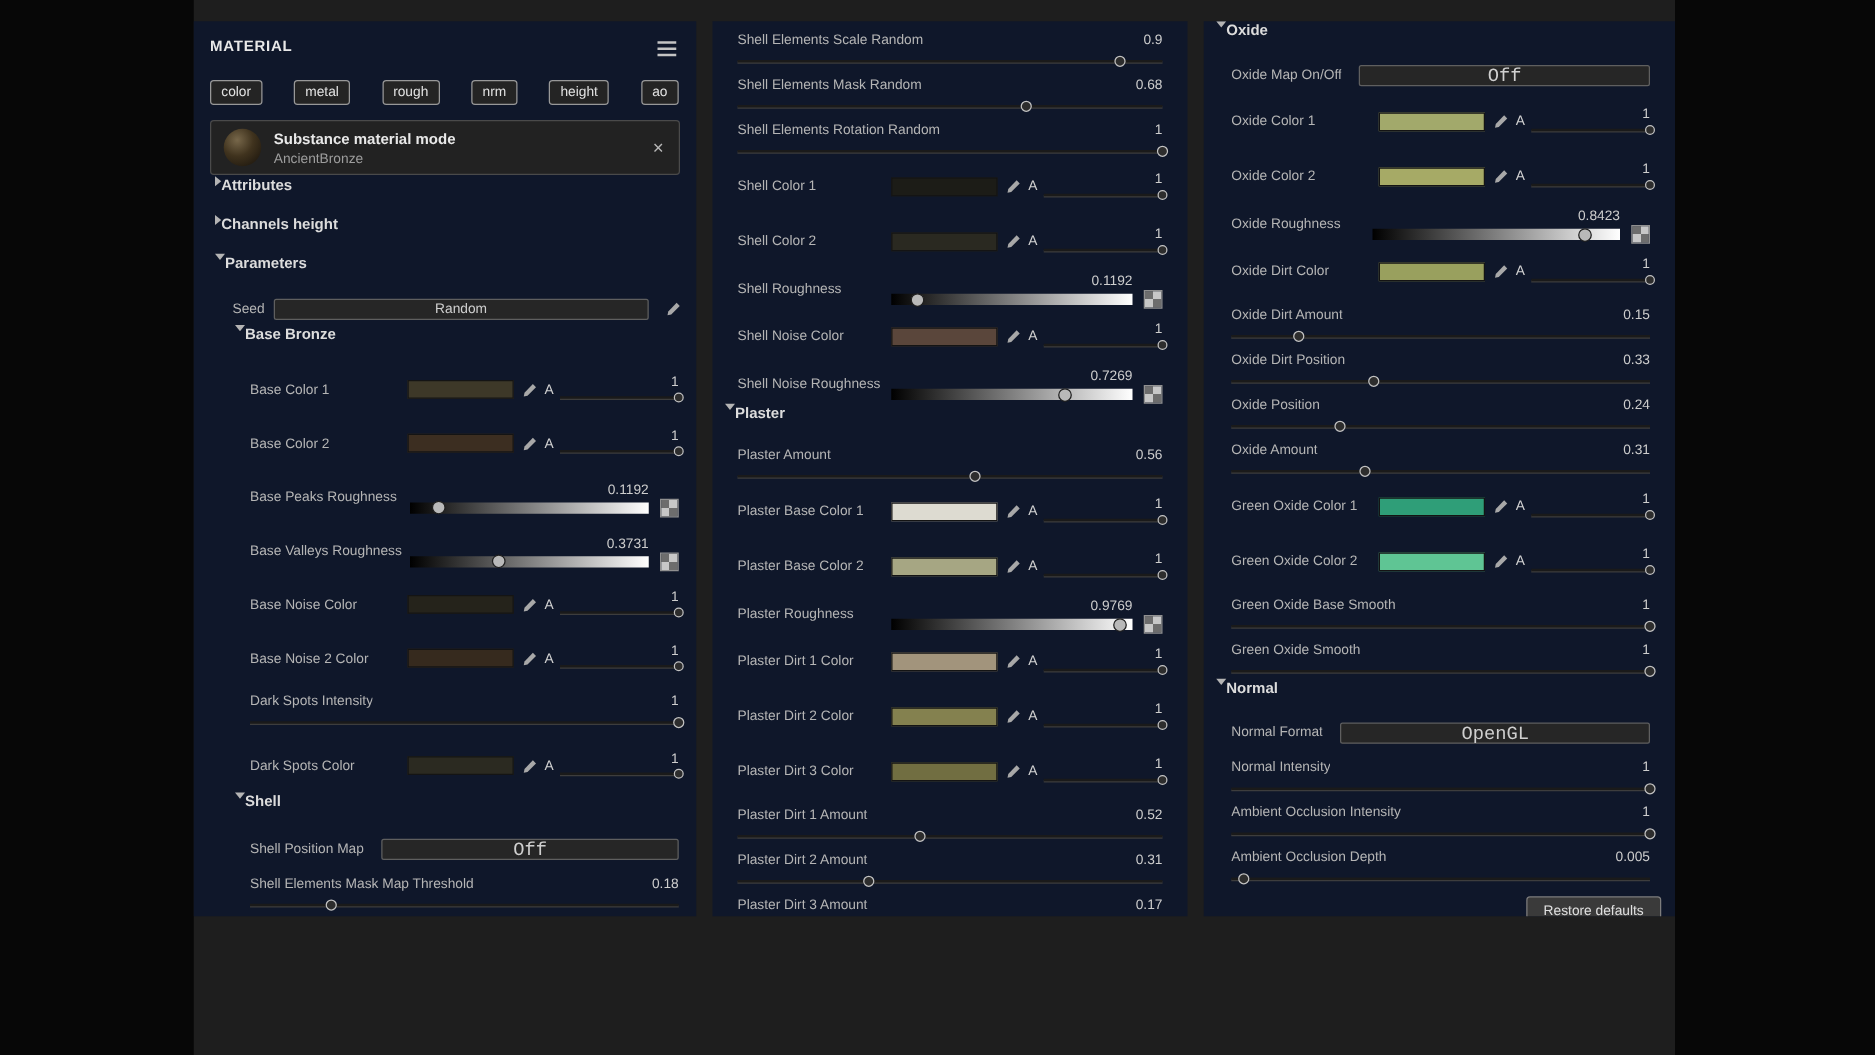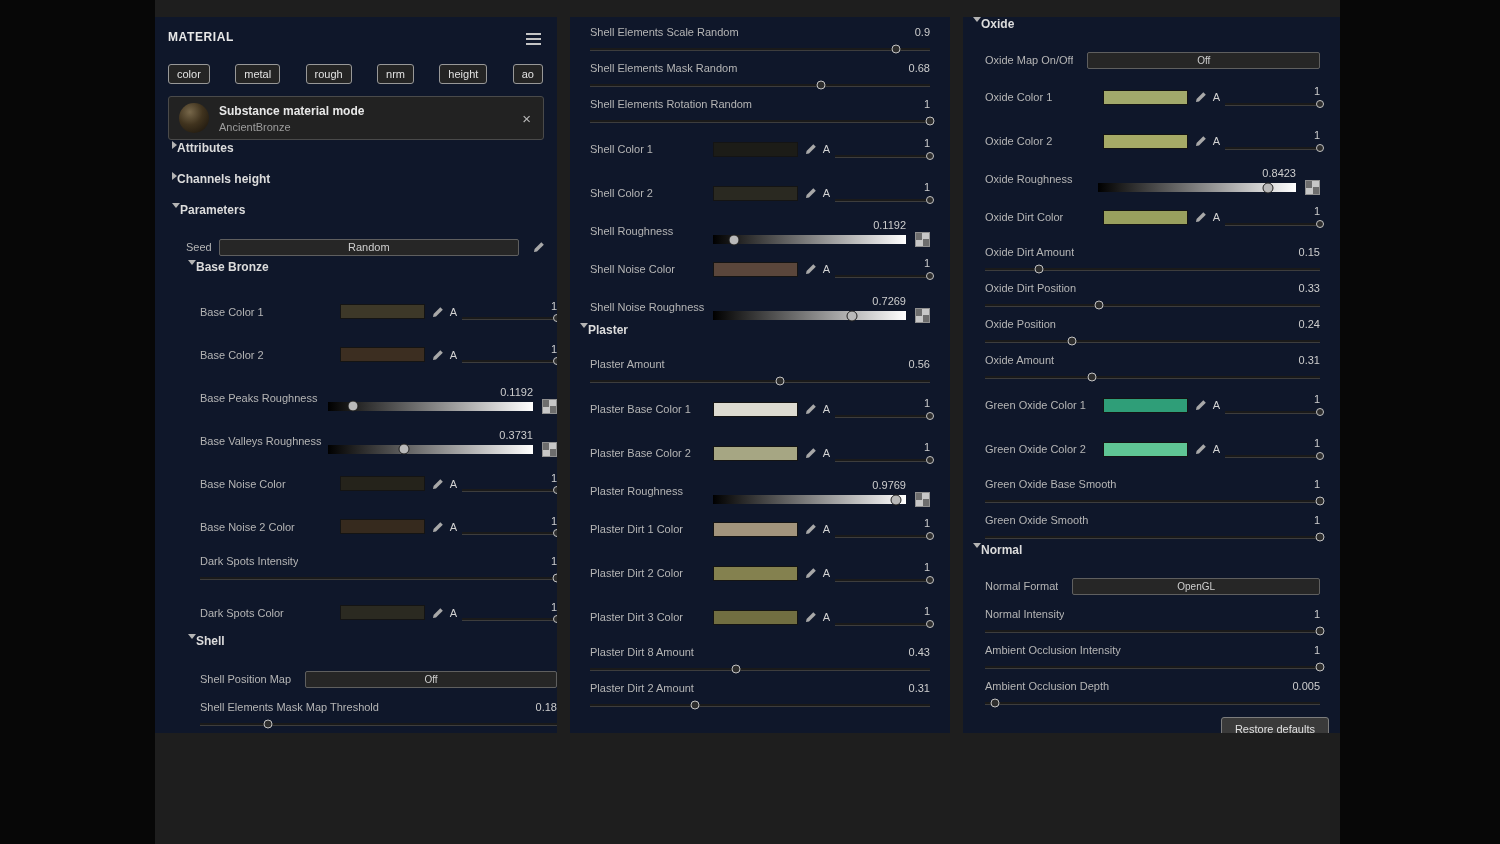--- a/index.html
+++ b/index.html
@@ -47,21 +47,21 @@
   .sec-label { font-size:12px; font-weight:bold; color:#dcdcdc; }
   .chev-down  { width:0; height:0; border-left:4px solid transparent; border-right:4px solid transparent; border-top:5px solid #b4b4b4; }
   .chev-right { width:0; height:0; border-top:4px solid transparent; border-bottom:4px solid transparent; border-left:5px solid #b4b4b4; }
 
   
   .field-row { height:26px; display:flex; align-items:center; padding-left:31px; padding-right:12px; }
   .field { flex:1; height:17px; margin:0 7px; background:#262626; border:1px solid #5f5f5f; border-radius:2px;
            display:flex; align-items:center; justify-content:center; font-size:11px; color:#cfcfcf; cursor:pointer; }
 
   
-  #col-left  .prow { padding-left:45px; }
+  #col-left  .prow { padding-left:45px; padding-right:14px; }
   #col-mid   .prow { padding-left:20px; padding-right:20px; }
   #col-right .prow { padding-left:22px; padding-right:20px; }
 
   
   .row-color { height:44px; display:flex; align-items:center; }
   #col-left .row-color, #col-left .row-gradient, #col-left .row-slider { height:43px; }
   .color-label { flex:1; }
   .swatch { width:85px; height:15px; border:1px solid #141414; flex:none; cursor:pointer; }
   .pencil { margin-left:7px; display:flex; flex:none; cursor:pointer; }
   .a-label { margin-left:6px; font-size:11px; color:#d2d2d2; flex:none; }
@@ -91,21 +91,21 @@
              background:conic-gradient(#c7c7c7 0 25%, #6d6d6d 0 50%, #c7c7c7 0 75%, #6d6d6d 0 100%); cursor:pointer; }
 
   
   .row-slider { padding-top:5px; }
   .slider-top { display:flex; justify-content:space-between; align-items:center; height:15px; }
   .slider-trk { margin-top:4px; height:12px; }
 
   
   .button-row { height:30px; display:flex; align-items:center; }
   .btn-inline { flex:1; height:17px; margin-left:14px; background:#262626; border:1px solid #5f5f5f; border-radius:2px;
-                color:#cfcfcf; font-size:10px; font-family:Liberation Sans, sans-serif; cursor:pointer; }
+                color:#cfcfcf; font-size:15px; font-family:Liberation Mono, monospace; cursor:pointer; }
 
   
   .action-row { height:40px; display:flex; justify-content:flex-end; align-items:center; padding-right:11px;padding-left:40px; }
   .btn-action { height:24px; padding:0 13px; background:#3a3a3a; border:1px solid #7d7d7d; border-radius:3px;
                 color:#e0e0e0; font-size:11px; font-family:inherit; cursor:pointer; }
 </style>
 </head>
 <body>
 
 <div class="panel-bg"></div>
@@ -496,34 +496,43 @@
       <span class="a-label">A</span>
       <span class="alpha">
         <span class="alpha-value">1</span>
         <span class="track">
           <span class="knob knob-sm" style="left: 100%;"></span>
         </span>
       </span>
     </div>
     <div class="prow row-slider">
       <div class="slider-top">
-        <span class="plabel">Plaster Dirt 8 Amount</span>
-        <span class="pvalue">0.43</span>
+        <span class="plabel">Plaster Dirt 1 Amount</span>
+        <span class="pvalue">0.52</span>
       </div>
       <div class="track slider-trk">
         <span class="knob" style="left: 43%;"></span>
       </div>
     </div>
     <div class="prow row-slider">
       <div class="slider-top">
         <span class="plabel">Plaster Dirt 2 Amount</span>
         <span class="pvalue">0.31</span>
       </div>
       <div class="track slider-trk">
         <span class="knob" style="left: 31%;"></span>
+      </div>
+    </div>
+    <div class="prow row-slider">
+      <div class="slider-top">
+        <span class="plabel">Plaster Dirt 3 Amount</span>
+        <span class="pvalue">0.17</span>
+      </div>
+      <div class="track slider-trk">
+        <span class="knob" style="left: 18%;"></span>
       </div>
     </div>
   </div>
 <div class="col" id="col-right">
     <div class="header-row">
       <span class="chev-down"></span>
       <span class="sec-label">Oxide</span>
     </div>
     <div class="prow button-row">
       <span class="plabel">Oxide Map On/Off</span>

